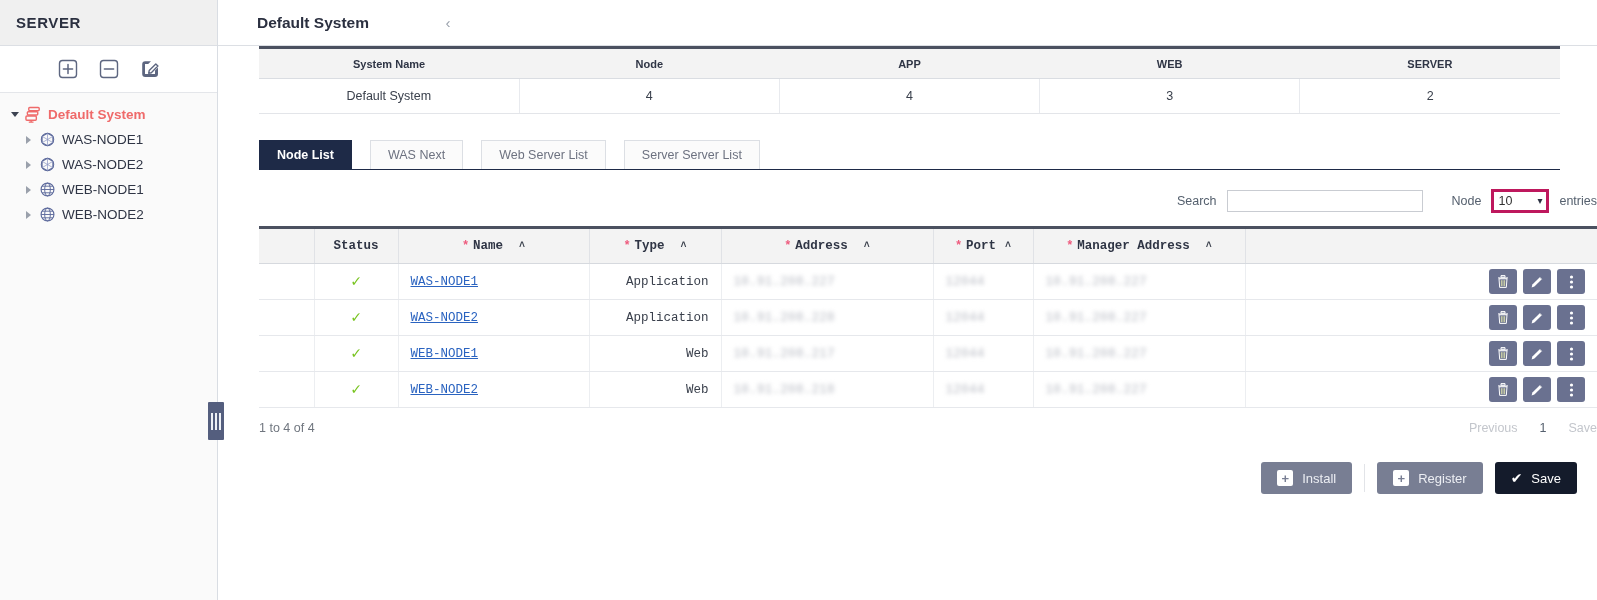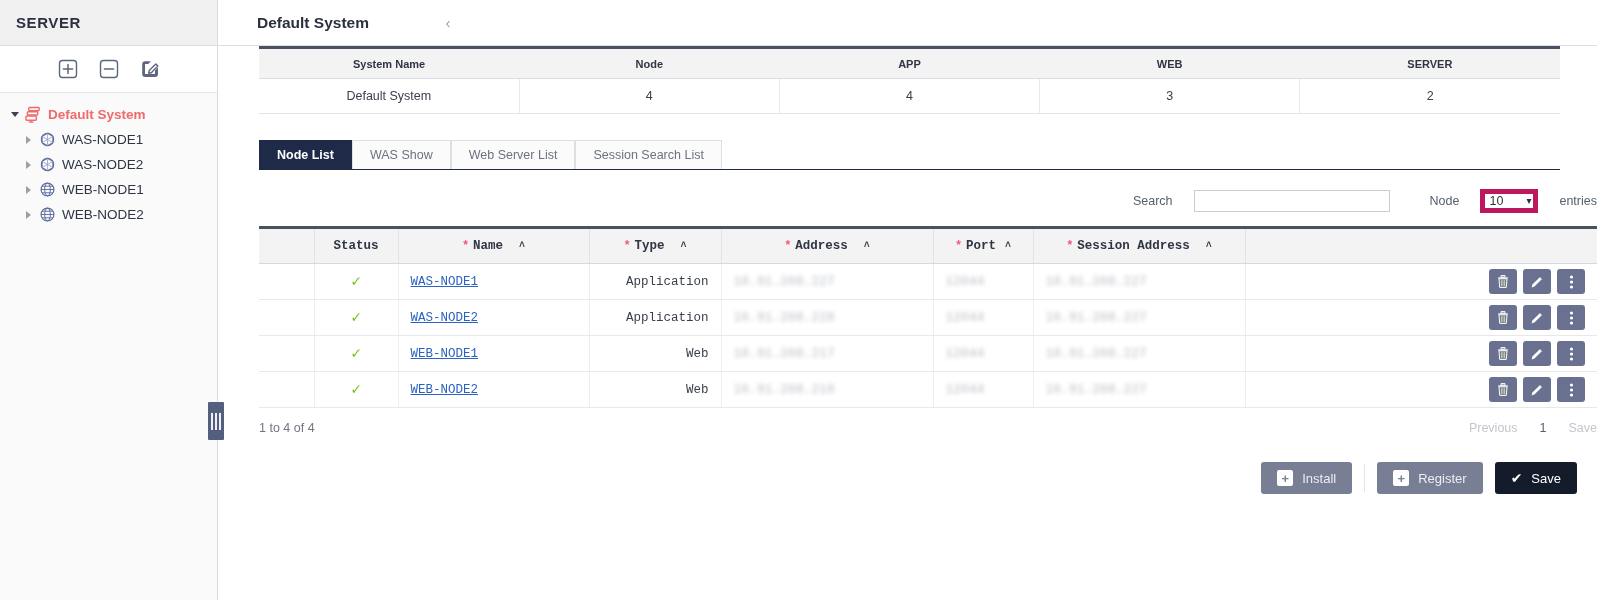--- a/index.html
+++ b/index.html
@@ -140,50 +140,50 @@
     margin: 26px 0 0 41px;
     position: relative; z-index: 2;
   }
   .tab {
     height: 29px; padding: 0 17px;
     display: flex; align-items: center; justify-content: center;
     font-size: 12.5px; color: #6d7280;
     background: #fbfbfb;
     border: 1px solid #dcdfe4;
     border-bottom: none;
-    margin-right: 0;
+    margin-right: 18px;
     cursor: pointer;
     white-space: nowrap;
   }
   .tab.active {
     background: #1e2a47; color: #ffffff; font-weight: bold;
     border-color: #1e2a47;
   }
   .tab-underline {
     height: 1px; background: #1e2a47;
     margin: 0 0 0 41px; width: calc(100% - 78px);
   }
 
   
   .table-controls {
     display: flex; align-items: center; justify-content: flex-end;
     margin: 19px 0 13px 41px; padding-right: 0px;
-    gap: 21px;
+    gap: 10px;
   }
   .lbl { font-size: 12.5px; color: #55606e; }
   #search-input {
     width: 196px; height: 22px;
     border: 1px solid #c9ccd2; border-radius: 0;
     padding: 0 5px; font-size: 12.5px; color: #333;
     outline: none; font-family: "Liberation Sans", sans-serif;
   }
   .select-wrap { position: relative; }
   #entries-select {
     width: 58px; height: 24px;
-    border: 5px solid #be185d; border-radius: 0;
+    border: 3px solid #be185d; border-radius: 0;
     padding: 0 4px; font-size: 12.5px; color: #333;
     background: #fff; appearance: none; -webkit-appearance: none;
     font-family: "Liberation Sans", sans-serif;
     outline: none; cursor: pointer;
   }
   .select-wrap .chev {
     position: absolute; right: 7px; top: 6px;
     pointer-events: none; color: #2b3040; font-size: 10px;
   }
 
@@ -419,23 +419,23 @@
               <td>4</td>
               <td>3</td>
               <td>2</td>
             </tr>
           </tbody>
         </table>
       </div>
 
       <div class="tabs">
         <div class="tab active">Node List</div>
-        <div class="tab">WAS Show</div>
+        <div class="tab">WAS Next</div>
         <div class="tab">Web Server List</div>
-        <div class="tab">Session Search List</div>
+        <div class="tab">Server Server List</div>
       </div>
       <div class="tab-underline"></div>
 
       <div class="table-controls">
         <span class="lbl">Search</span>
         <input id="search-input" type="text" placeholder="" style="">
         <span class="lbl" style="margin-left:19px;">Node</span>
         <span class="select-wrap">
           <select id="entries-select">
             <option>10</option>
@@ -470,21 +470,21 @@
               <th>
                 <span class="req">*</span><span>Type</span><span class="sort-caret">˄</span>
               </th>
               <th>
                 <span class="req">*</span><span>Address</span><span class="sort-caret">˄</span>
               </th>
               <th>
                 <span class="req">*</span><span>Port</span><span class="sort-caret" style="margin-left:9px">˄</span>
               </th>
               <th>
-                <span class="req">*</span><span>Session Address</span><span class="sort-caret">˄</span>
+                <span class="req">*</span><span>Manager Address</span><span class="sort-caret">˄</span>
               </th>
               <th class="plain"></th>
             </tr>
           </thead>
           <tbody>
 
             <tr>
               <td class="c-check"></td>
               <td class="c-status">
                 <span class="check-ok">✓</span>

